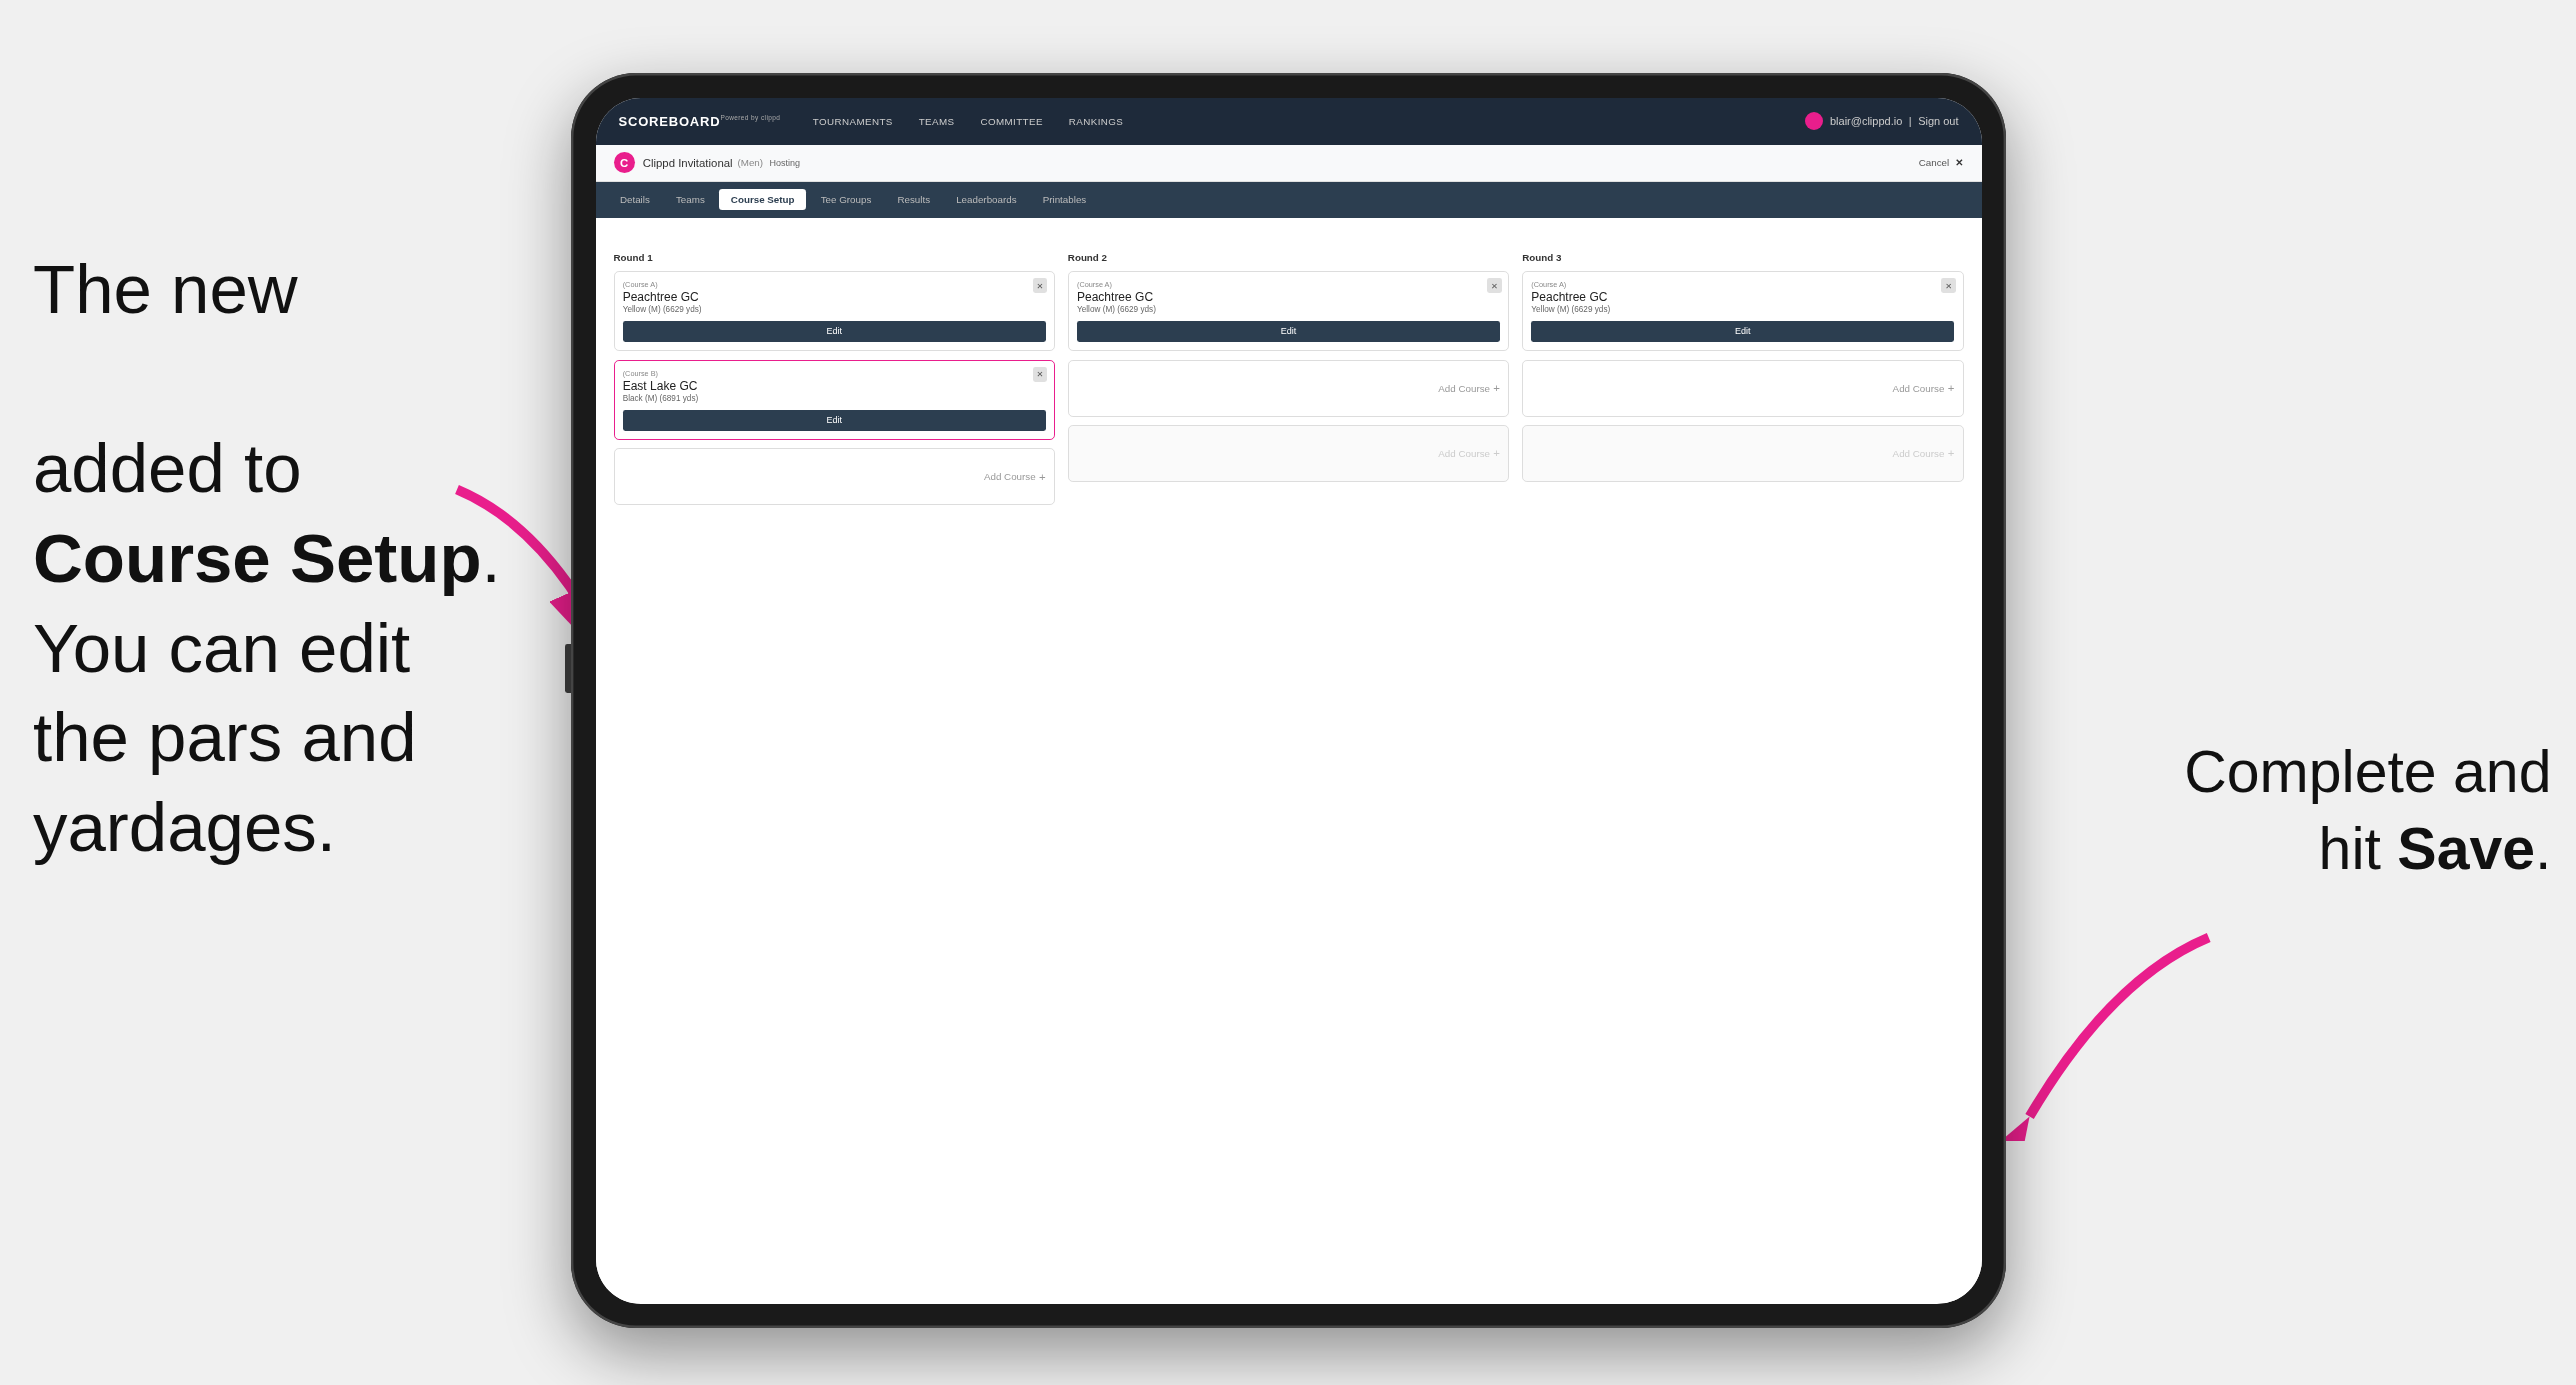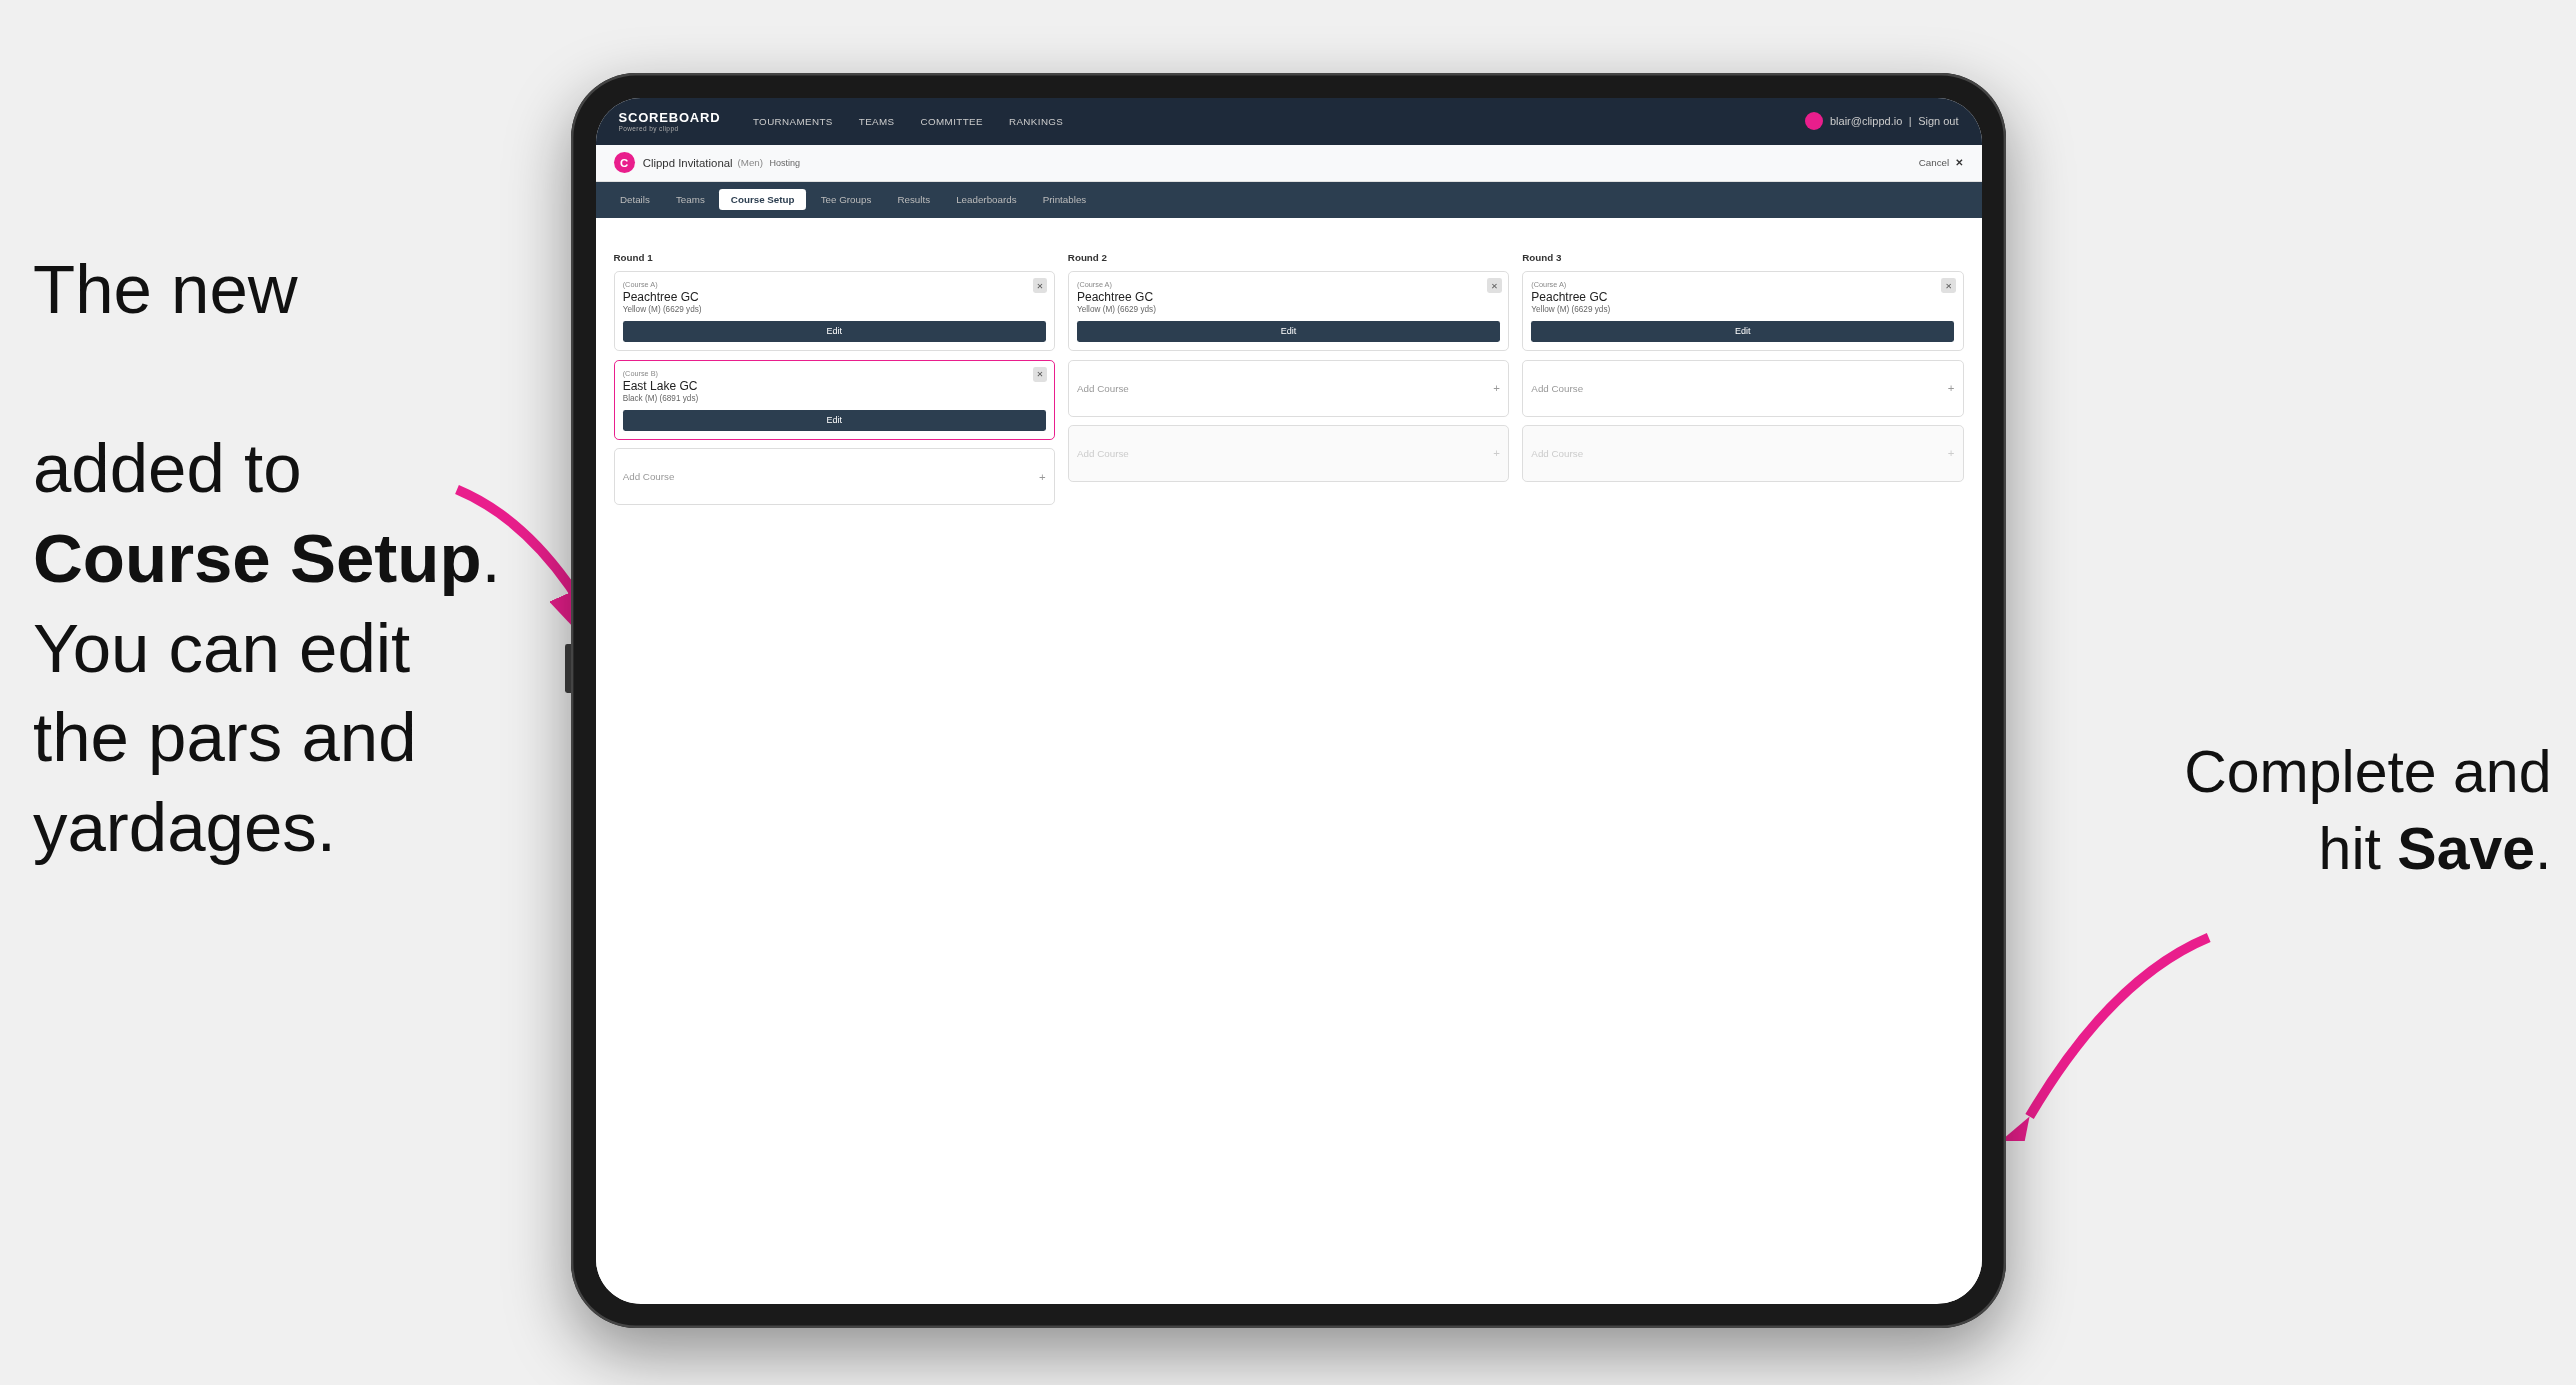--- a/index.html
+++ b/index.html
@@ -96,21 +96,20 @@
       background: #1e2a3a;
       height: 47px;
       display: flex;
       align-items: center;
       padding: 0 23px;
       gap: 26px;
     }
 
     .scoreboard-logo {
       display: flex;
-      flex-direction: column;
       margin-right: 6.5px;
       justify-content: flex-end;
     }
     .scoreboard-logo .logo-main {
       color: white;
       font-size: 13px;
       font-weight: 800;
       letter-spacing: 0.8px;
     }
     .scoreboard-logo .logo-sub {
@@ -290,27 +289,26 @@
     }
 
     
     .add-course-card {
       border: 0.8px solid #ddd;
       border-radius: 4.9px;
       padding: 8.2px;
       margin-bottom: 8.2px;
       display: flex;
       align-items: center;
-      justify-content: space-between;
+      justify-content: flex-end;
       min-height: 57px;
       color: #999;
       font-size: 9.8px;
       cursor: pointer;
       background: white;
-      gap: 32px;
     }
 
     .add-course-card.disabled {
       color: #ccc;
       cursor: default;
       background: #fafafa;
     }
 
     .plus-icon { margin-left: 3.3px; font-size: 11.4px; }
 

